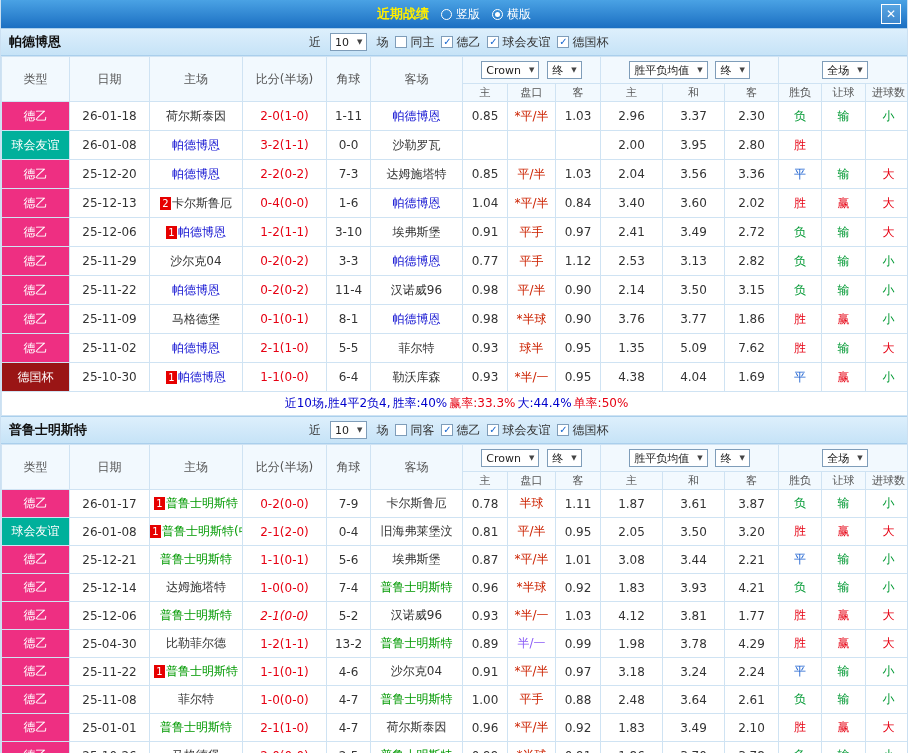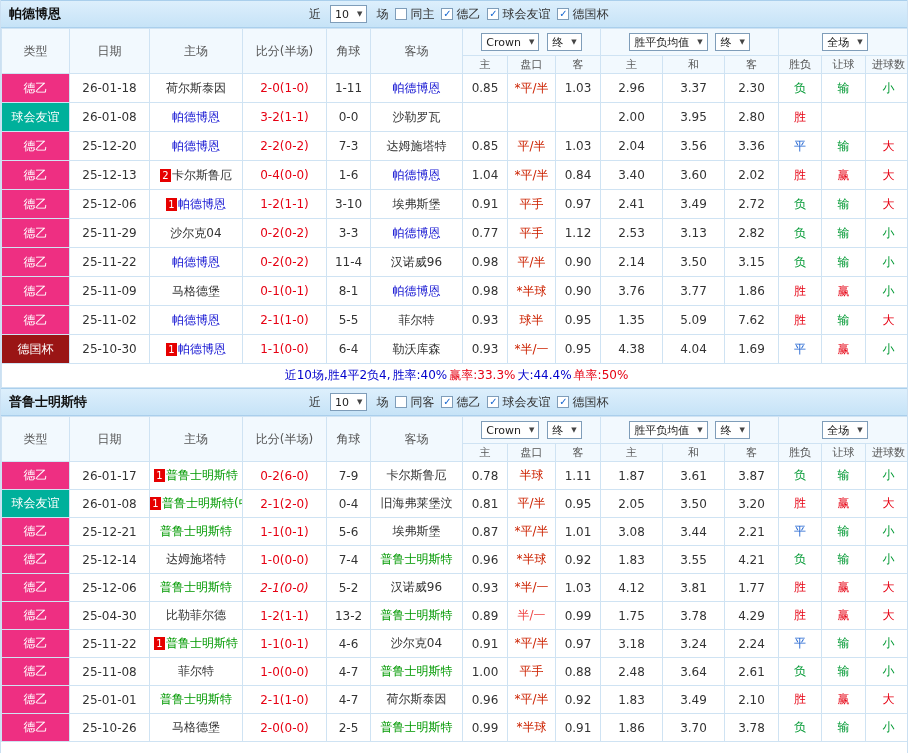--- a/index.html
+++ b/index.html
@@ -32,20 +32,34 @@
 .card{display:inline-block;min-width:11px;height:13px;line-height:13px;color:#fff;font-size:10px;padding:0 1px;margin-right:1px}
 .tname{cursor:pointer}
 tfoot td{height:24px;background:#fff;font-size:12px}
 .sum{margin:0 1px}
 </style>
 </head>
 <body>
 
 <div class="window">
 
+  <div class="titlebar">
+    <span class="title">近期战绩</span>
+    <span class="radios" id="layout-radios">
+        <span class="radio">
+          <span class="rdot"></span>
+          <span class="rlabel">竖版</span>
+        </span>
+        <span class="radio">
+          <span class="rdot on"></span>
+          <span class="rlabel">横版</span>
+        </span>
+      </span>
+    <span class="close">✕</span>
+  </div>
 
   <div class="section-bar">
     <span class="team">帕德博恩</span>
     <span class="filter" id="filter1">
         <span class="flab">近</span>
         <span class="sel">
           <span>10</span>
           <span class="arr">▼</span>
         </span>
         <span class="flab">场</span>
@@ -425,21 +439,21 @@
         <th>进球数</th>
       </tr>
     </thead>
     <tbody id="tbody2">
         <tr>
           <td>
             <span class="typeb" style="background: rgb(238, 47, 130);">德乙</span>
           </td>
           <td>26-01-17</td>
           <td><span class="card" style="background: rgb(230, 0, 0);">1</span><span class="tname" style="color: rgb(0, 153, 0);">普鲁士明斯特</span></td>
-          <td style="color: rgb(230, 0, 18);">0-2(6-0)</td>
+          <td style="color: rgb(230, 0, 18);">0-2(0-0)</td>
           <td>7-9</td>
           <td><span class="tname">卡尔斯鲁厄</span></td>
           <td>0.78</td>
           <td style="color: rgb(204, 34, 0);">半球</td>
           <td>1.11</td>
           <td>1.87</td>
           <td>3.61</td>
           <td>3.87</td>
           <td style="color: rgb(0, 153, 51);">负</td>
           <td style="color: rgb(0, 153, 51);">输</td>
@@ -489,21 +503,21 @@
           </td>
           <td>25-12-14</td>
           <td><span class="tname">达姆施塔特</span></td>
           <td style="color: rgb(230, 0, 18);">1-0(0-0)</td>
           <td>7-4</td>
           <td><span class="tname" style="color: rgb(0, 153, 0);">普鲁士明斯特</span></td>
           <td>0.96</td>
           <td style="color: rgb(204, 34, 0);">*半球</td>
           <td>0.92</td>
           <td>1.83</td>
-          <td>3.55</td>
+          <td>3.93</td>
           <td>4.21</td>
           <td style="color: rgb(0, 153, 51);">负</td>
           <td style="color: rgb(0, 153, 51);">输</td>
           <td style="color: rgb(0, 153, 51);">小</td>
         </tr>
         <tr>
           <td>
             <span class="typeb" style="background: rgb(238, 47, 130);">德乙</span>
           </td>
           <td>25-12-06</td>
@@ -524,23 +538,23 @@
         <tr>
           <td>
             <span class="typeb" style="background: rgb(238, 47, 130);">德乙</span>
           </td>
           <td>25-04-30</td>
           <td><span class="tname">比勒菲尔德</span></td>
           <td style="color: rgb(230, 0, 18);">1-2(1-1)</td>
           <td>13-2</td>
           <td><span class="tname" style="color: rgb(0, 153, 0);">普鲁士明斯特</span></td>
           <td>0.89</td>
-          <td style="color: #ef4444;">半/一</td>
+          <td style="color: #8b5cf6;">半/一</td>
           <td>0.99</td>
-          <td>1.75</td>
+          <td>1.98</td>
           <td>3.78</td>
           <td>4.29</td>
           <td style="color: rgb(230, 0, 18);">胜</td>
           <td style="color: rgb(230, 0, 18);">赢</td>
           <td style="color: rgb(230, 0, 18);">大</td>
         </tr>
         <tr>
           <td>
             <span class="typeb" style="background: rgb(238, 47, 130);">德乙</span>
           </td>

